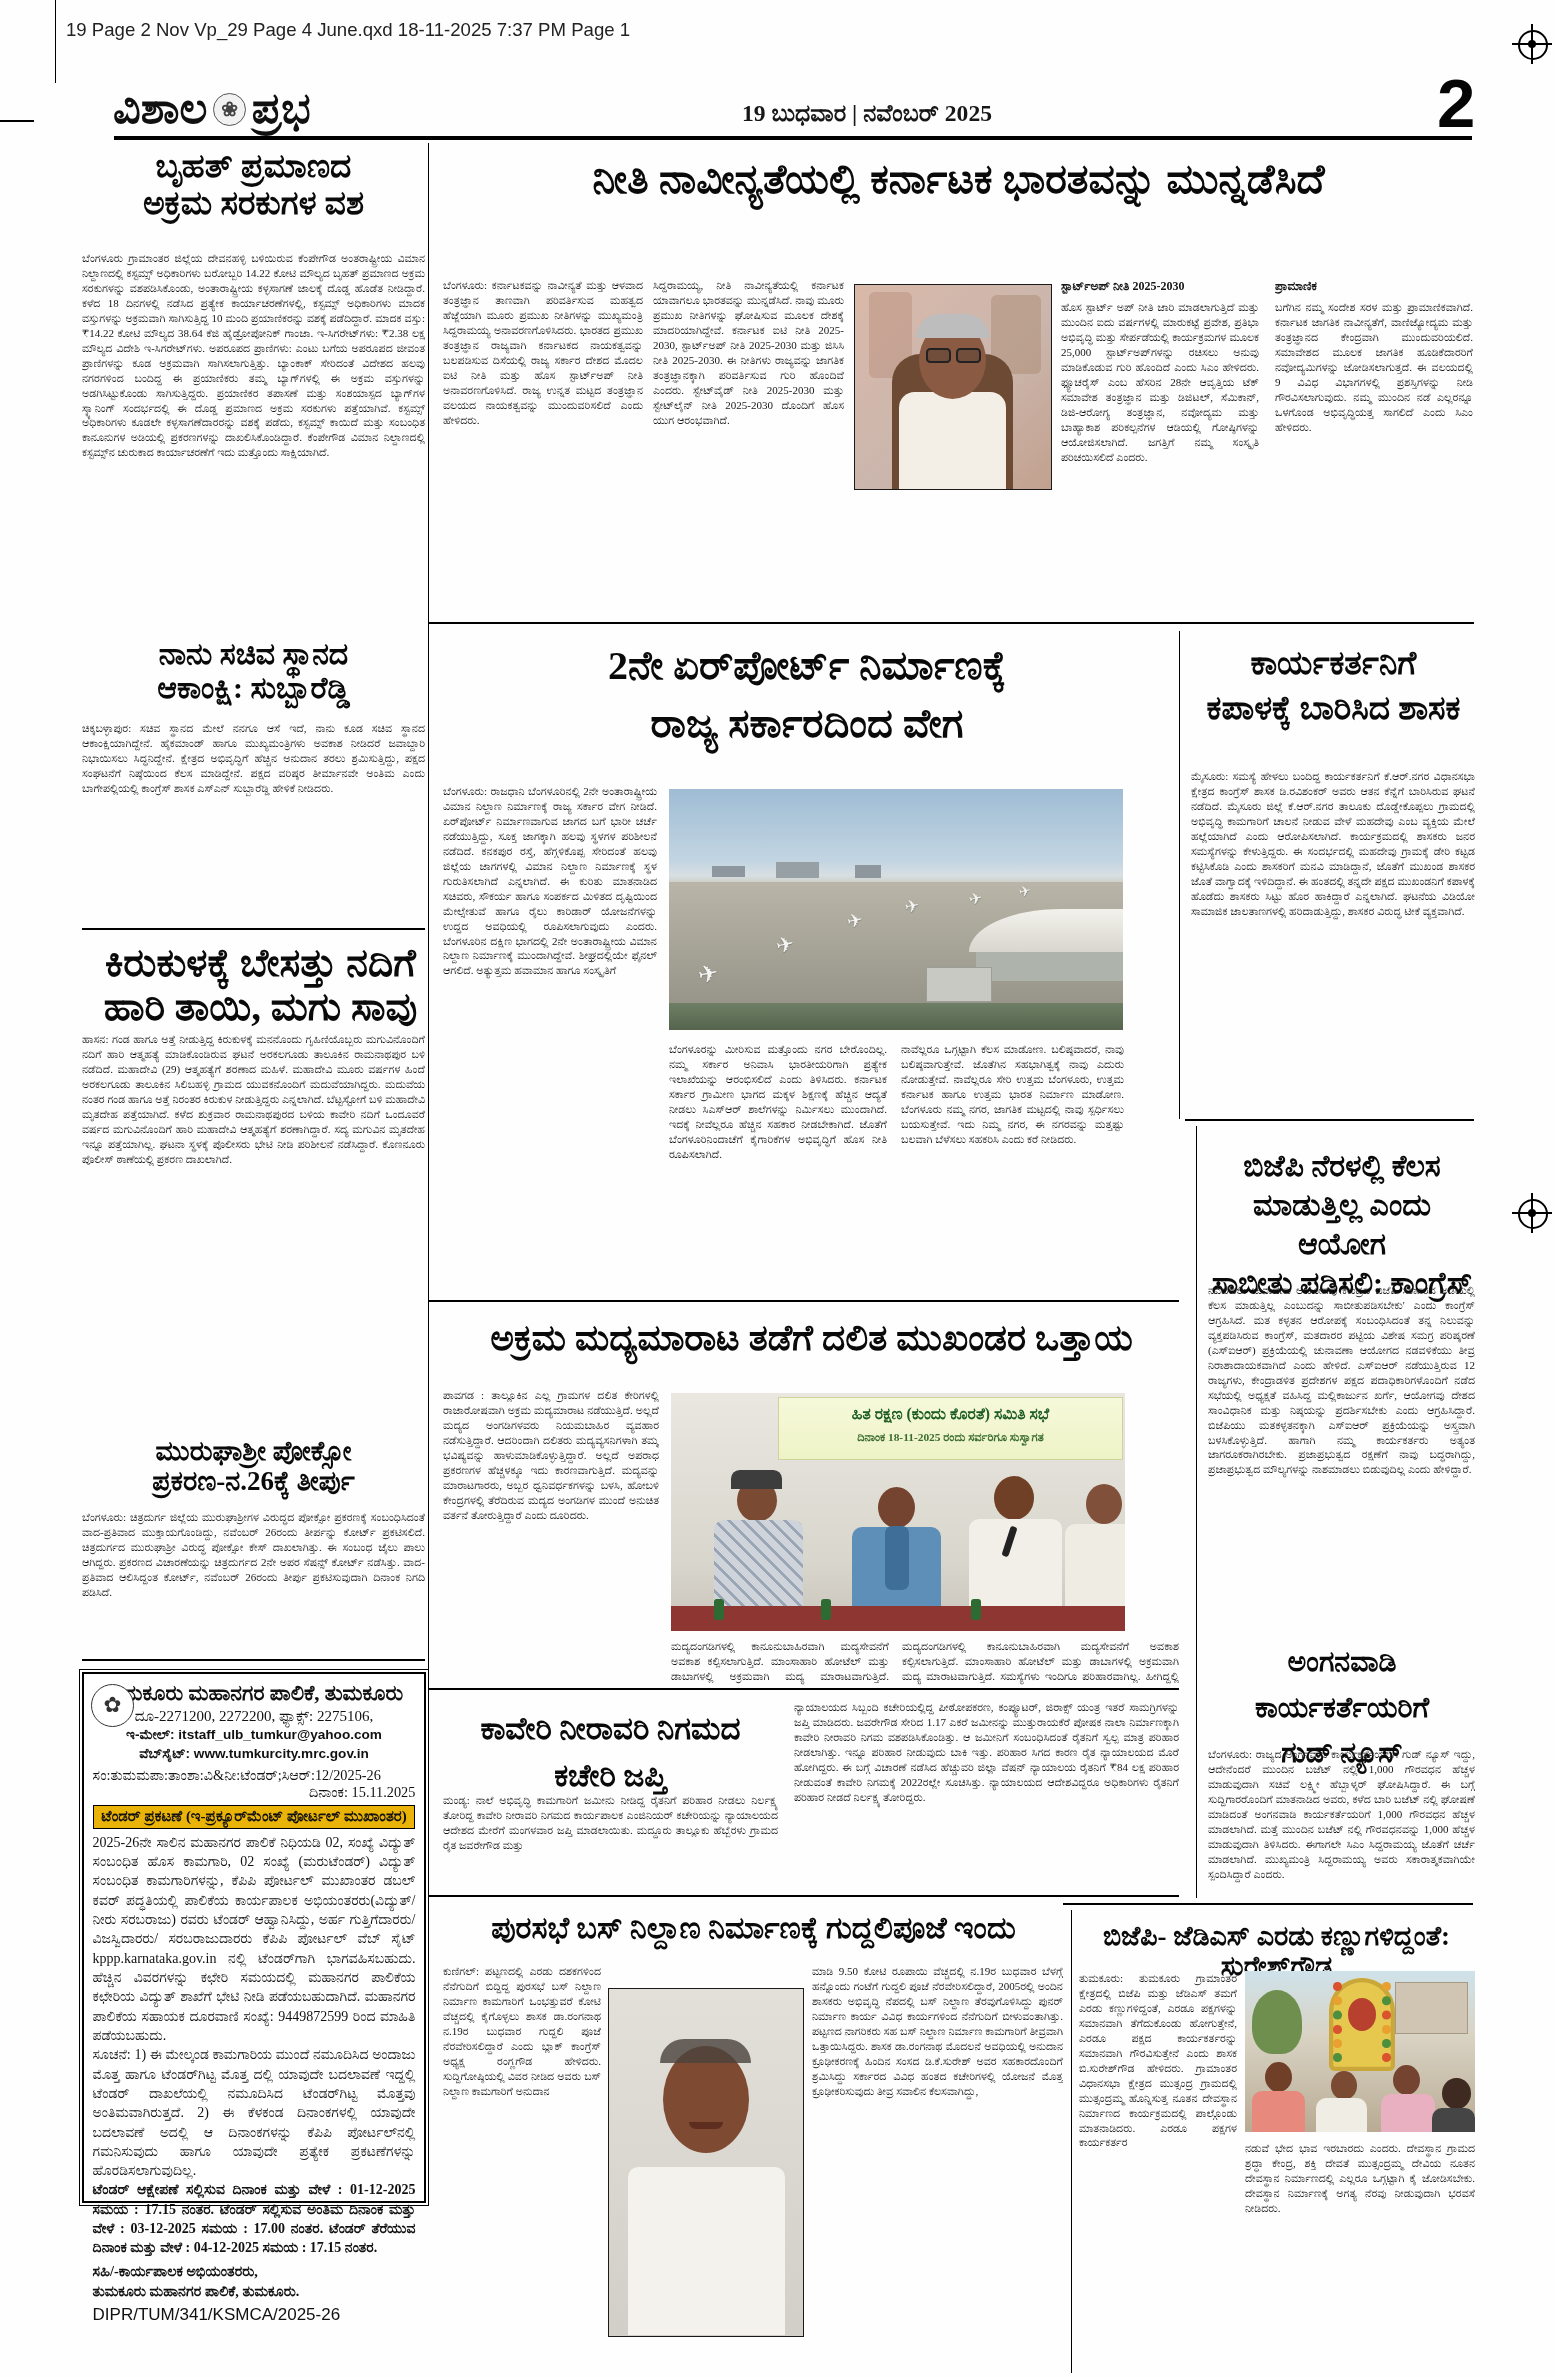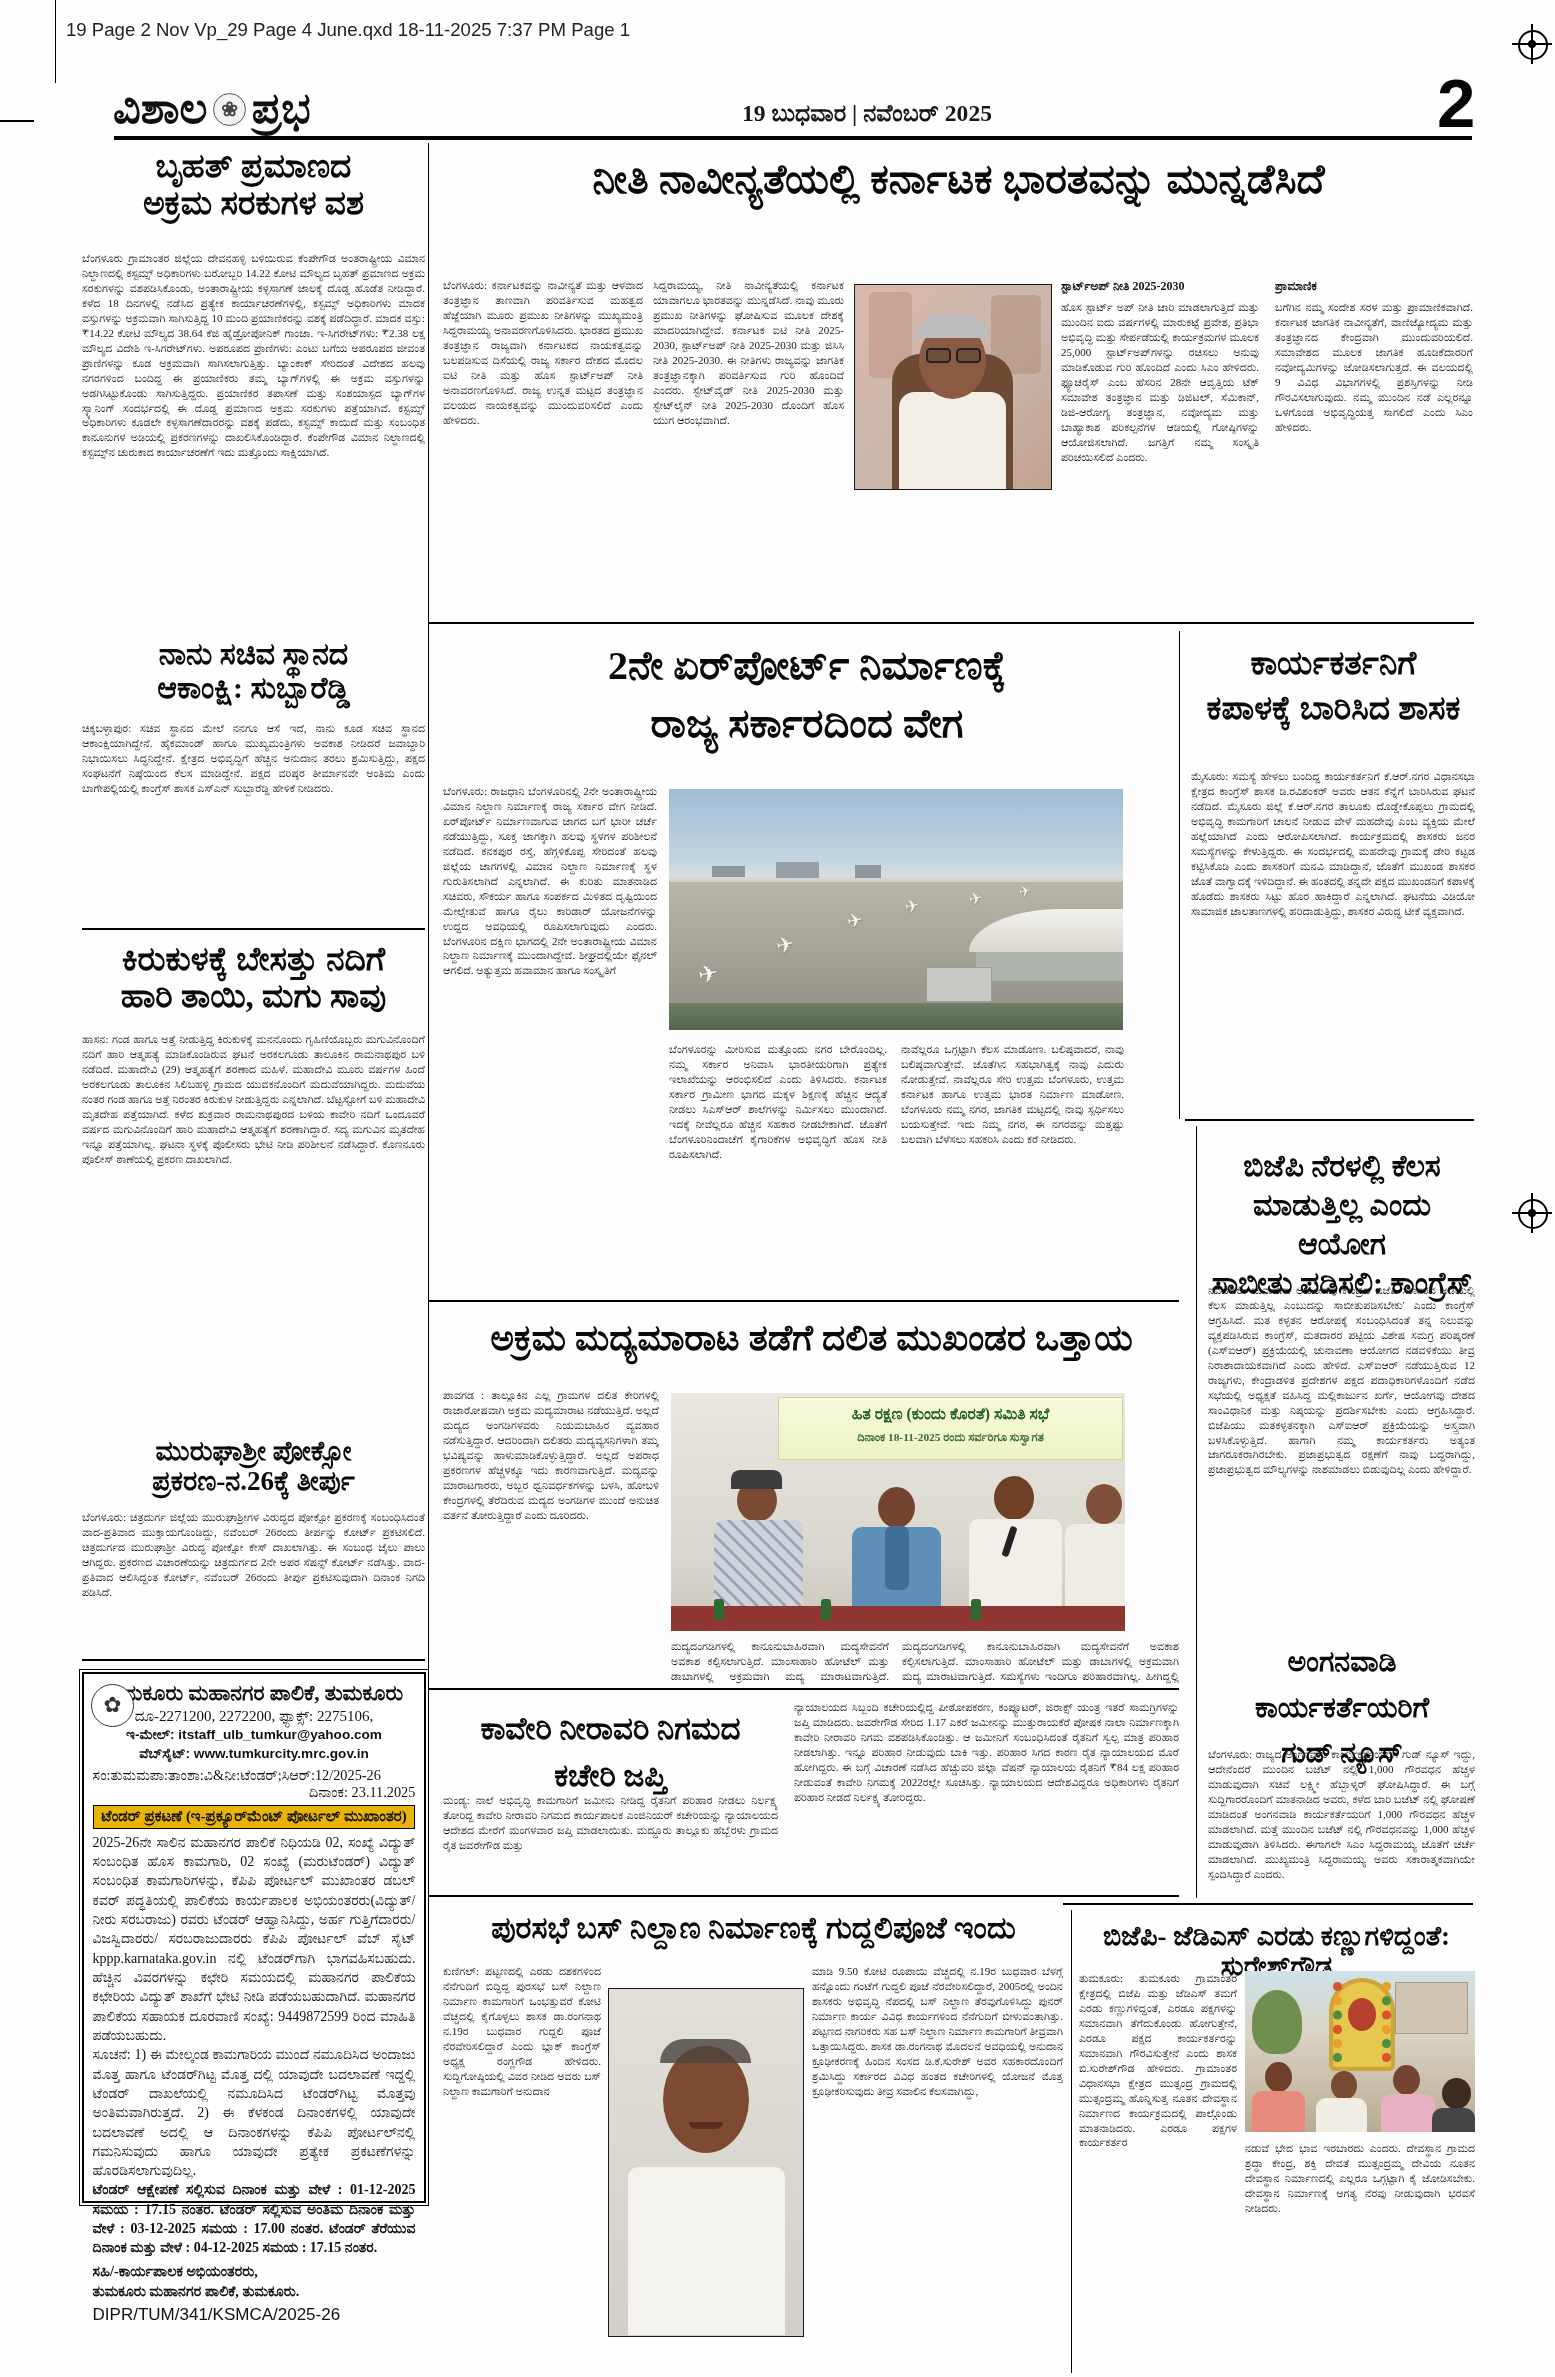--- a/index.html
+++ b/index.html
@@ -102,39 +102,39 @@
     <div>ಅಕ್ರಮ ಸರಕುಗಳ ವಶ</div>
   </div>
   <div class="body-txt" style="left:82px;top:251px;width:343px;height:378px;">ಬೆಂಗಳೂರು ಗ್ರಾಮಾಂತರ ಜಿಲ್ಲೆಯ ದೇವನಹಳ್ಳಿ ಬಳಿಯಿರುವ ಕೆಂಪೇಗೌಡ ಅಂತರಾಷ್ಟ್ರೀಯ ವಿಮಾನ ನಿಲ್ದಾಣದಲ್ಲಿ ಕಸ್ಟಮ್ಸ್ ಅಧಿಕಾರಿಗಳು ಬರೋಬ್ಬರಿ 14.22 ಕೋಟಿ ಮೌಲ್ಯದ ಬೃಹತ್ ಪ್ರಮಾಣದ ಅಕ್ರಮ ಸರಕುಗಳನ್ನು ವಶಪಡಿಸಿಕೊಂಡು, ಅಂತಾರಾಷ್ಟ್ರೀಯ ಕಳ್ಳಸಾಗಣೆ ಜಾಲಕ್ಕೆ ದೊಡ್ಡ ಹೊಡೆತ ನೀಡಿದ್ದಾರೆ. ಕಳೆದ 18 ದಿನಗಳಲ್ಲಿ ನಡೆಸಿದ ಪ್ರತ್ಯೇಕ ಕಾರ್ಯಾಚರಣೆಗಳಲ್ಲಿ, ಕಸ್ಟಮ್ಸ್ ಅಧಿಕಾರಿಗಳು ಮಾದಕ ವಸ್ತುಗಳನ್ನು ಅಕ್ರಮವಾಗಿ ಸಾಗಿಸುತ್ತಿದ್ದ 10 ಮಂದಿ ಪ್ರಯಾಣಿಕರನ್ನು ವಶಕ್ಕೆ ಪಡೆದಿದ್ದಾರೆ. ಮಾದಕ ವಸ್ತು: ₹14.22 ಕೋಟಿ ಮೌಲ್ಯದ 38.64 ಕೆಜಿ ಹೈಡ್ರೋಪೋನಿಕ್ ಗಾಂಜಾ. ಇ-ಸಿಗರೇಟ್‌ಗಳು: ₹2.38 ಲಕ್ಷ ಮೌಲ್ಯದ ವಿದೇಶಿ ಇ-ಸಿಗರೇಟ್‌ಗಳು. ಅಪರೂಪದ ಪ್ರಾಣಿಗಳು: ಎಂಟು ಬಗೆಯ ಅಪರೂಪದ ಜೀವಂತ ಪ್ರಾಣಿಗಳನ್ನು ಕೂಡ ಅಕ್ರಮವಾಗಿ ಸಾಗಿಸಲಾಗುತ್ತಿತ್ತು. ಬ್ಯಾಂಕಾಕ್ ಸೇರಿದಂತೆ ವಿದೇಶದ ಹಲವು ನಗರಗಳಿಂದ ಬಂದಿದ್ದ ಈ ಪ್ರಯಾಣಿಕರು ತಮ್ಮ ಬ್ಯಾಗ್‌ಗಳಲ್ಲಿ ಈ ಅಕ್ರಮ ವಸ್ತುಗಳನ್ನು ಅಡಗಿಸಿಟ್ಟುಕೊಂಡು ಸಾಗಿಸುತ್ತಿದ್ದರು. ಪ್ರಯಾಣಿಕರ ತಪಾಸಣೆ ಮತ್ತು ಸಂಶಯಾಸ್ಪದ ಬ್ಯಾಗ್‌ಗಳ ಸ್ಕ್ಯಾನಿಂಗ್ ಸಂದರ್ಭದಲ್ಲಿ ಈ ದೊಡ್ಡ ಪ್ರಮಾಣದ ಅಕ್ರಮ ಸರಕುಗಳು ಪತ್ತೆಯಾಗಿವೆ. ಕಸ್ಟಮ್ಸ್ ಅಧಿಕಾರಿಗಳು ಕೂಡಲೇ ಕಳ್ಳಸಾಗಣೆದಾರರನ್ನು ವಶಕ್ಕೆ ಪಡೆದು, ಕಸ್ಟಮ್ಸ್ ಕಾಯಿದೆ ಮತ್ತು ಸಂಬಂಧಿತ ಕಾನೂನುಗಳ ಅಡಿಯಲ್ಲಿ ಪ್ರಕರಣಗಳನ್ನು ದಾಖಲಿಸಿಕೊಂಡಿದ್ದಾರೆ. ಕೆಂಪೇಗೌಡ ವಿಮಾನ ನಿಲ್ದಾಣದಲ್ಲಿ ಕಸ್ಟಮ್ಸ್‌ನ ಚುರುಕಾದ ಕಾರ್ಯಾಚರಣೆಗೆ ಇದು ಮತ್ತೊಂದು ಸಾಕ್ಷಿಯಾಗಿದೆ.</div>
 
   <div class="hl" style="left:82px;top:637px;width:343px;font-size:30px;">
     <div>ನಾನು ಸಚಿವ ಸ್ಥಾನದ</div>
     <div>ಆಕಾಂಕ್ಷಿ: ಸುಬ್ಬಾರೆಡ್ಡಿ</div>
   </div>
   <div class="body-txt" style="left:82px;top:721px;width:343px;height:201px;">ಚಿಕ್ಕಬಳ್ಳಾಪುರ: ಸಚಿವ ಸ್ಥಾನದ ಮೇಲೆ ನನಗೂ ಆಸೆ ಇದೆ, ನಾನು ಕೂಡ ಸಚಿವ ಸ್ಥಾನದ ಆಕಾಂಕ್ಷಿಯಾಗಿದ್ದೇನೆ. ಹೈಕಮಾಂಡ್ ಹಾಗೂ ಮುಖ್ಯಮಂತ್ರಿಗಳು ಅವಕಾಶ ನೀಡಿದರೆ ಜವಾಬ್ದಾರಿ ನಿಭಾಯಿಸಲು ಸಿದ್ಧನಿದ್ದೇನೆ. ಕ್ಷೇತ್ರದ ಅಭಿವೃದ್ಧಿಗೆ ಹೆಚ್ಚಿನ ಅನುದಾನ ತರಲು ಶ್ರಮಿಸುತ್ತಿದ್ದು, ಪಕ್ಷದ ಸಂಘಟನೆಗೆ ನಿಷ್ಠೆಯಿಂದ ಕೆಲಸ ಮಾಡಿದ್ದೇನೆ. ಪಕ್ಷದ ವರಿಷ್ಠರ ತೀರ್ಮಾನವೇ ಅಂತಿಮ ಎಂದು ಬಾಗೇಪಲ್ಲಿಯಲ್ಲಿ ಕಾಂಗ್ರೆಸ್ ಶಾಸಕ ಎಸ್‌ಎನ್ ಸುಬ್ಬಾರೆಡ್ಡಿ ಹೇಳಿಕೆ ನೀಡಿದರು.</div>
 
-  <div class="hl" style="left:82px;top:941px;width:343px;font-size:33px;">
+  <div class="hl" style="left:89px;top:941px;width:343px;font-size:39px;">
     <div>ಕಿರುಕುಳಕ್ಕೆ ಬೇಸತ್ತು ನದಿಗೆ</div>
     <div>ಹಾರಿ ತಾಯಿ, ಮಗು ಸಾವು</div>
   </div>
   <div class="body-txt" style="left:82px;top:1032px;width:343px;height:400px;">ಹಾಸನ: ಗಂಡ ಹಾಗೂ ಅತ್ತೆ ನೀಡುತ್ತಿದ್ದ ಕಿರುಕುಳಕ್ಕೆ ಮನನೊಂದು ಗೃಹಿಣಿಯೊಬ್ಬರು ಮಗುವಿನೊಂದಿಗೆ ನದಿಗೆ ಹಾರಿ ಆತ್ಮಹತ್ಯೆ ಮಾಡಿಕೊಂಡಿರುವ ಘಟನೆ ಅರಕಲಗೂಡು ತಾಲೂಕಿನ ರಾಮನಾಥಪುರ ಬಳಿ ನಡೆದಿದೆ. ಮಹಾದೇವಿ (29) ಆತ್ಮಹತ್ಯೆಗೆ ಶರಣಾದ ಮಹಿಳೆ. ಮಹಾದೇವಿ ಮೂರು ವರ್ಷಗಳ ಹಿಂದೆ ಅರಕಲಗೂಡು ತಾಲೂಕಿನ ಸಿಲಿಬಹಳ್ಳಿ ಗ್ರಾಮದ ಯುವಕನೊಂದಿಗೆ ಮದುವೆಯಾಗಿದ್ದರು. ಮದುವೆಯ ನಂತರ ಗಂಡ ಹಾಗೂ ಅತ್ತೆ ನಿರಂತರ ಕಿರುಕುಳ ನೀಡುತ್ತಿದ್ದರು ಎನ್ನಲಾಗಿದೆ. ಬೆಟ್ಟಸ್ಟೋಗೆ ಬಳಿ ಮಹಾದೇವಿ ಮೃತದೇಹ ಪತ್ತೆಯಾಗಿದೆ. ಕಳೆದ ಶುಕ್ರವಾರ ರಾಮನಾಥಪುರದ ಬಳಿಯ ಕಾವೇರಿ ನದಿಗೆ ಒಂದೂವರೆ ವರ್ಷದ ಮಗುವಿನೊಂದಿಗೆ ಹಾರಿ ಮಹಾದೇವಿ ಆತ್ಮಹತ್ಯೆಗೆ ಶರಣಾಗಿದ್ದಾರೆ. ಸದ್ಯ ಮಗುವಿನ ಮೃತದೇಹ ಇನ್ನೂ ಪತ್ತೆಯಾಗಿಲ್ಲ. ಘಟನಾ ಸ್ಥಳಕ್ಕೆ ಪೊಲೀಸರು ಭೇಟಿ ನೀಡಿ ಪರಿಶೀಲನೆ ನಡೆಸಿದ್ದಾರೆ. ಕೊಣನೂರು ಪೊಲೀಸ್ ಠಾಣೆಯಲ್ಲಿ ಪ್ರಕರಣ ದಾಖಲಾಗಿದೆ.</div>
 
   <div class="hl" style="left:82px;top:1436px;width:343px;font-size:27px;">
     <div>ಮುರುಘಾಶ್ರೀ ಪೋಕ್ಸೋ</div>
     <div>ಪ್ರಕರಣ-ನ.26ಕ್ಕೆ ತೀರ್ಪು</div>
   </div>
   <div class="body-txt" style="left:82px;top:1510px;width:343px;height:143px;">ಬೆಂಗಳೂರು: ಚಿತ್ರದುರ್ಗ ಜಿಲ್ಲೆಯ ಮುರುಘಾಶ್ರೀಗಳ ವಿರುದ್ಧದ ಪೋಕ್ಸೋ ಪ್ರಕರಣಕ್ಕೆ ಸಂಬಂಧಿಸಿದಂತೆ ವಾದ-ಪ್ರತಿವಾದ ಮುಕ್ತಾಯಗೊಂಡಿದ್ದು, ನವೆಂಬರ್ 26ರಂದು ತೀರ್ಪನ್ನು ಕೋರ್ಟ್ ಪ್ರಕಟಿಸಲಿದೆ. ಚಿತ್ರದುರ್ಗದ ಮುರುಘಾಶ್ರೀ ವಿರುದ್ಧ ಪೋಕ್ಸೋ ಕೇಸ್ ದಾಖಲಾಗಿತ್ತು. ಈ ಸಂಬಂಧ ಜೈಲು ಪಾಲು ಆಗಿದ್ದರು. ಪ್ರಕರಣದ ವಿಚಾರಣೆಯನ್ನು ಚಿತ್ರದುರ್ಗದ 2ನೇ ಅಪರ ಸೆಷನ್ಸ್ ಕೋರ್ಟ್ ನಡೆಸಿತ್ತು. ವಾದ-ಪ್ರತಿವಾದ ಆಲಿಸಿದ್ದಂತ ಕೋರ್ಟ್, ನವೆಂಬರ್ 26ರಂದು ತೀರ್ಪು ಪ್ರಕಟಿಸುವುದಾಗಿ ದಿನಾಂಕ ನಿಗದಿ ಪಡಿಸಿದೆ.</div>
 
   <div id="tender-box">
     <div class="t-title">ತುಮಕೂರು ಮಹಾನಗರ ಪಾಲಿಕೆ, ತುಮಕೂರು</div>
     <div class="t-line">ದೂ-2271200, 2272200, ಫ್ಯಾಕ್ಸ್: 2275106,</div>
     <div class="t-line" style="font-weight:bold;font-family:'Liberation Sans',sans-serif;font-size:13.6px;">ಇ-ಮೇಲ್:  itstaff_ulb_tumkur@yahoo.com</div>
     <div class="t-line" style="font-weight:bold;font-family:'Liberation Sans',sans-serif;font-size:13.6px;">ವೆಬ್‌ಸೈಟ್:  www.tumkurcity.mrc.gov.in</div>
     <div class="t-ref">ಸಂ:ತುಮಮಪಾ:ತಾಂಶಾ:ವಿ&amp;ನೀ:ಟೆಂಡರ್;ಸಿಆರ್:12/2025-26</div>
-    <div class="t-date">ದಿನಾಂಕ: 23.11.2025</div>
+    <div class="t-date">ದಿನಾಂಕ: 15.11.2025</div>
     <div class="t-subject">ಟೆಂಡರ್ ಪ್ರಕಟಣೆ (ಇ-ಪ್ರಕ್ಯೂರ್‌ಮೆಂಟ್ ಪೋರ್ಟಲ್ ಮುಖಾಂತರ)</div>
     <div class="t-body">2025-26ನೇ ಸಾಲಿನ ಮಹಾನಗರ ಪಾಲಿಕೆ ನಿಧಿಯಡಿ 02, ಸಂಖ್ಯೆ ವಿದ್ಯುತ್ ಸಂಬಂಧಿತ ಹೊಸ ಕಾಮಗಾರಿ, 02 ಸಂಖ್ಯೆ (ಮರುಟೆಂಡರ್) ವಿದ್ಯುತ್ ಸಂಬಂಧಿತ ಕಾಮಗಾರಿಗಳನ್ನು, ಕೆಪಿಪಿ ಪೋರ್ಟಲ್ ಮುಖಾಂತರ ಡಬಲ್ ಕವರ್ ಪದ್ಧತಿಯಲ್ಲಿ ಪಾಲಿಕೆಯ ಕಾರ್ಯಪಾಲಕ ಅಭಿಯಂತರರು(ವಿದ್ಯುತ್/ ನೀರು ಸರಬರಾಜು) ರವರು ಟೆಂಡರ್ ಆಹ್ವಾನಿಸಿದ್ದು, ಅರ್ಹ ಗುತ್ತಿಗೆದಾರರು/ ವಿಜಸ್ವಿದಾರರು/ ಸರಬರಾಜುದಾರರು ಕೆಪಿಪಿ ಪೋರ್ಟಲ್ ವೆಬ್ ಸೈಟ್ kppp.karnataka.gov.in ನಲ್ಲಿ ಟೆಂಡರ್‌ಗಾಗಿ ಭಾಗವಹಿಸಬಹುದು. ಹೆಚ್ಚಿನ ವಿವರಗಳನ್ನು ಕಛೇರಿ ಸಮಯದಲ್ಲಿ ಮಹಾನಗರ ಪಾಲಿಕೆಯ ಕಛೇರಿಯ ವಿದ್ಯುತ್ ಶಾಖೆಗೆ ಭೇಟಿ ನೀಡಿ ಪಡೆಯಬಹುದಾಗಿದೆ. ಮಹಾನಗರ ಪಾಲಿಕೆಯ ಸಹಾಯಕ ದೂರವಾಣಿ ಸಂಖ್ಯೆ: 9449872599 ರಿಂದ ಮಾಹಿತಿ ಪಡೆಯಬಹುದು.</div>
     <div class="t-body">ಸೂಚನೆ: 1) ಈ ಮೇಲ್ಕಂಡ ಕಾಮಗಾರಿಯ ಮುಂದೆ ನಮೂದಿಸಿದ ಅಂದಾಜು ಮೊತ್ತ ಹಾಗೂ ಟೆಂಡರ್‌ಗಿಟ್ಟ ಮೊತ್ತ ದಲ್ಲಿ ಯಾವುದೇ ಬದಲಾವಣೆ ಇದ್ದಲ್ಲಿ ಟೆಂಡರ್ ದಾಖಲೆಯಲ್ಲಿ ನಮೂದಿಸಿದ ಟೆಂಡರ್‌ಗಿಟ್ಟ ಮೊತ್ತವು ಅಂತಿಮವಾಗಿರುತ್ತದೆ. 2) ಈ ಕೆಳಕಂಡ ದಿನಾಂಕಗಳಲ್ಲಿ ಯಾವುದೇ ಬದಲಾವಣೆ ಅದಲ್ಲಿ ಆ ದಿನಾಂಕಗಳನ್ನು ಕೆಪಿಪಿ ಪೋರ್ಟಲ್‌ನಲ್ಲಿ ಗಮನಿಸುವುದು ಹಾಗೂ ಯಾವುದೇ ಪ್ರತ್ಯೇಕ ಪ್ರಕಟಣೆಗಳನ್ನು ಹೊರಡಿಸಲಾಗುವುದಿಲ್ಲ.</div>
     <div class="t-body" style="font-weight:bold;">ಟೆಂಡರ್ ಆಕ್ಷೇಪಣೆ ಸಲ್ಲಿಸುವ ದಿನಾಂಕ ಮತ್ತು ವೇಳೆ : 01-12-2025 ಸಮಯ : 17.15 ನಂತರ. ಟೆಂಡರ್ ಸಲ್ಲಿಸುವ ಅಂತಿಮ ದಿನಾಂಕ ಮತ್ತು ವೇಳೆ : 03-12-2025 ಸಮಯ : 17.00 ನಂತರ. ಟೆಂಡರ್ ತೆರೆಯುವ ದಿನಾಂಕ ಮತ್ತು ವೇಳೆ : 04-12-2025 ಸಮಯ : 17.15 ನಂತರ.</div>
     <div class="t-sign">ಸಹಿ/-ಕಾರ್ಯಪಾಲಕ ಅಭಿಯಂತರರು,</div>
     <div class="t-sign" style="margin-top:0;">ತುಮಕೂರು ಮಹಾನಗರ ಪಾಲಿಕೆ, ತುಮಕೂರು.</div>
     <div class="t-dipr">DIPR/TUM/341/KSMCA/2025-26</div>
   </div>
   <div class="crest">✿</div>
 

